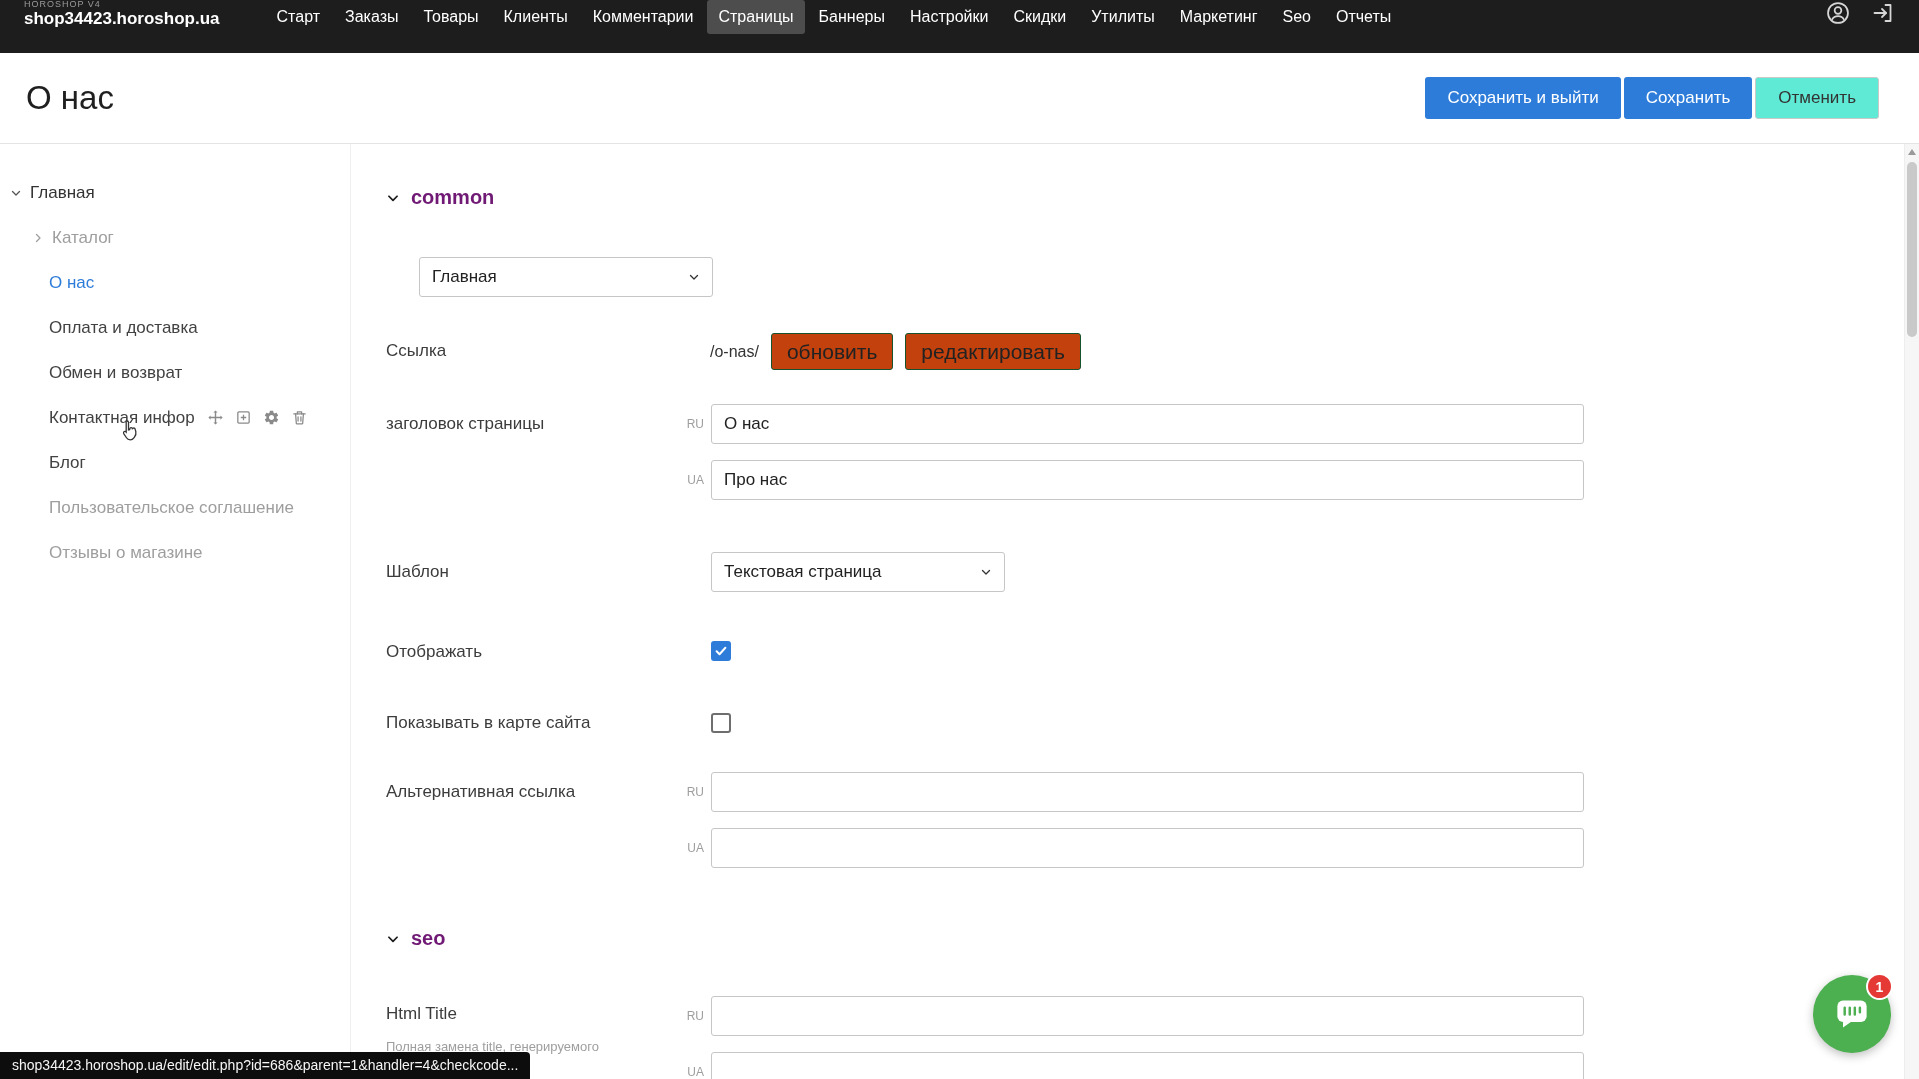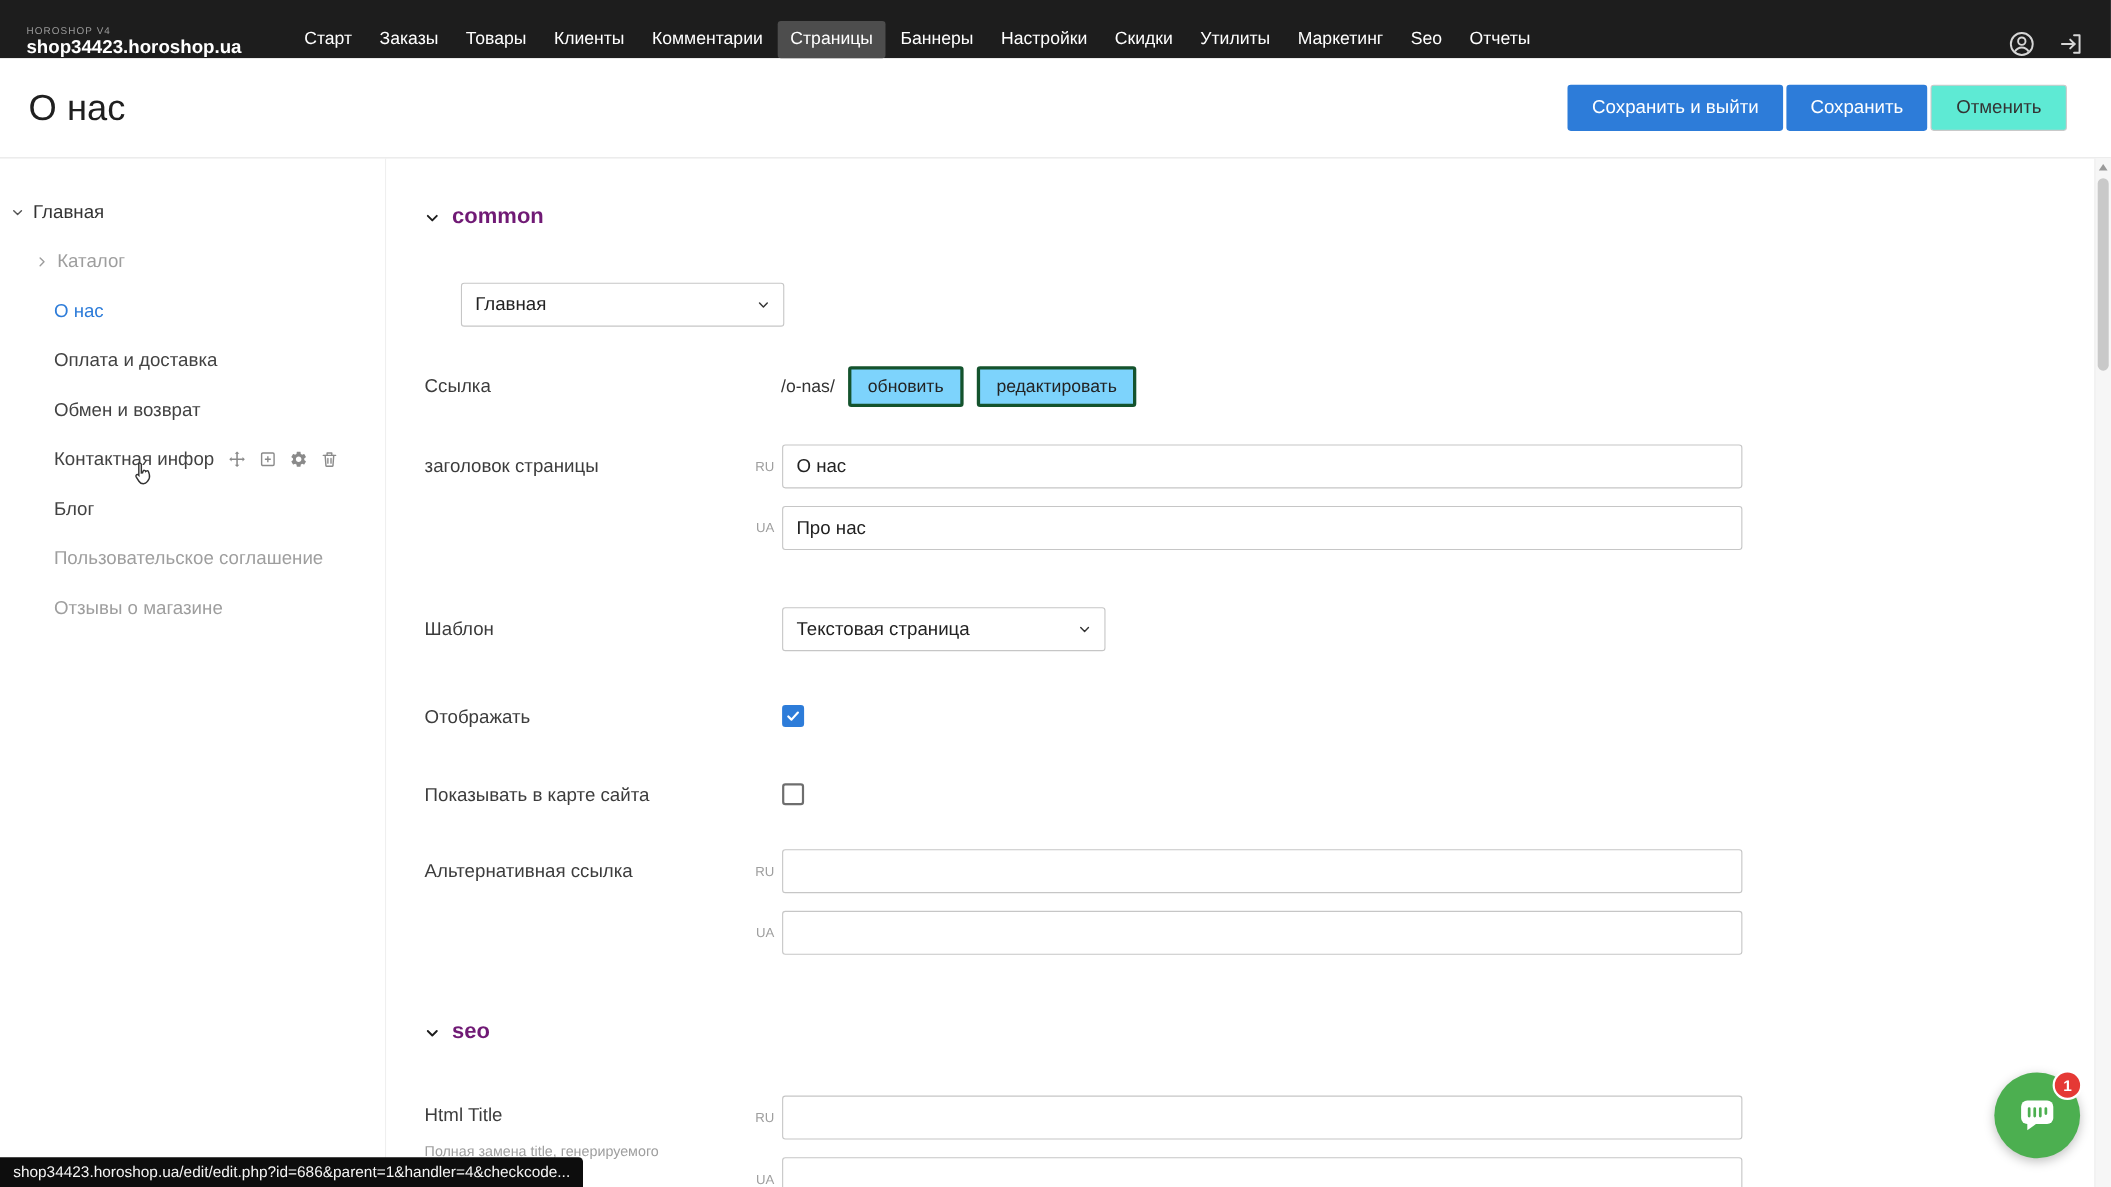--- a/index.html
+++ b/index.html
@@ -4,21 +4,21 @@
 <style>
   * { box-sizing: border-box; }
   html,body { margin:0; padding:0; }
   body {
     width:1919px; height:1079px; position:relative; overflow:hidden;
     background:#fff; font-family:"Liberation Sans", sans-serif; color:#333;
   }
 
   
   .topbar {
-    height:53px; background:#1d1d1d; display:flex; align-items:flex-end;
+    height:53px; background:#1d1d1d; display:flex; align-items:flex-start;
     padding:0 24px; color:#eee;
   }
   .logo { margin-right:46px; line-height:1.1; cursor:pointer; }
   .logo-small { font-size:9px; letter-spacing:1px; color:#9a9a9a; display:block; }
   .logo-domain { font-size:17px; font-weight:bold; color:#fff; display:block; }
   .topnav { display:flex; align-items:center; gap:3px; }
   .nav-item {
     font-size:16px; color:#ffffff; padding:8px 11px; border-radius:3px;
     cursor:pointer; white-space:nowrap;
   }
@@ -73,36 +73,36 @@
   }
   .no-tag { margin-left:33px; }
   .select {
     width:294px; height:40px; border:1px solid #c6c6c6; border-radius:3px;
     display:flex; align-items:center; justify-content:space-between;
     padding:0 12px; font-size:17px; color:#222; background:#fff; cursor:pointer;
   }
   .select svg { flex-shrink:0; }
   .link-line { display:flex; align-items:center; margin-left:32px; }
   .link-path { font-size:16px; color:#333; }
-  .mini-btn { height:37px; padding:0 15px; border:3px solid #14532d; border-radius:3px; background:#7dd3fc; font-size:16px; color:#222; margin-left:12px; cursor:pointer; font-family:inherit; }
+  .mini-btn { height:37px; padding:0 15px; border:1px solid #14532d; border-radius:3px; background:#c2410c; font-size:21px; color:#222; margin-left:12px; cursor:pointer; font-family:inherit; }
   .checkbox {
     width:20px; height:20px; border:2px solid #6e6e6e; border-radius:3px; background:#fff;
     display:inline-flex; align-items:center; justify-content:center; cursor:pointer; margin-left:33px;
   }
   .checkbox .check { display:none; }
   .checkbox.checked { background:#2d7cd9; border-color:#2d7cd9; }
   .checkbox.checked .check { display:block; }
 
   
   .mt-parent { margin-top:48px; }
   .mt-link { margin-top:36px; }
   .mt-title { margin-top:34px; }
   .mt-template { margin-top:52px; }
   .mt-display { margin-top:49px; }
-  .mt-sitemap { margin-top:50px; }
+  .mt-sitemap { margin-top:50px;align-items:flex-end; }
   .mt-altlink { margin-top:39px; }
   .mt-seo { margin-top:59px; }
   .mt-htmltitle { margin-top:46px; }
 
   
   .scrollbar { position:absolute; right:0; top:144px; bottom:0; width:15px; background:#f6f6f6; border-left:1px solid #ededed; z-index:30; }
   .sb-arrow { width:0; height:0; border-left:4px solid transparent; border-right:4px solid transparent; border-bottom:6px solid #9a9a9a; margin:5px auto 0; }
   .sb-thumb { position:absolute; top:18px; left:2px; width:10px; height:175px; background:#c9c9c9; border-radius:6px; cursor:grab; }
 
   

